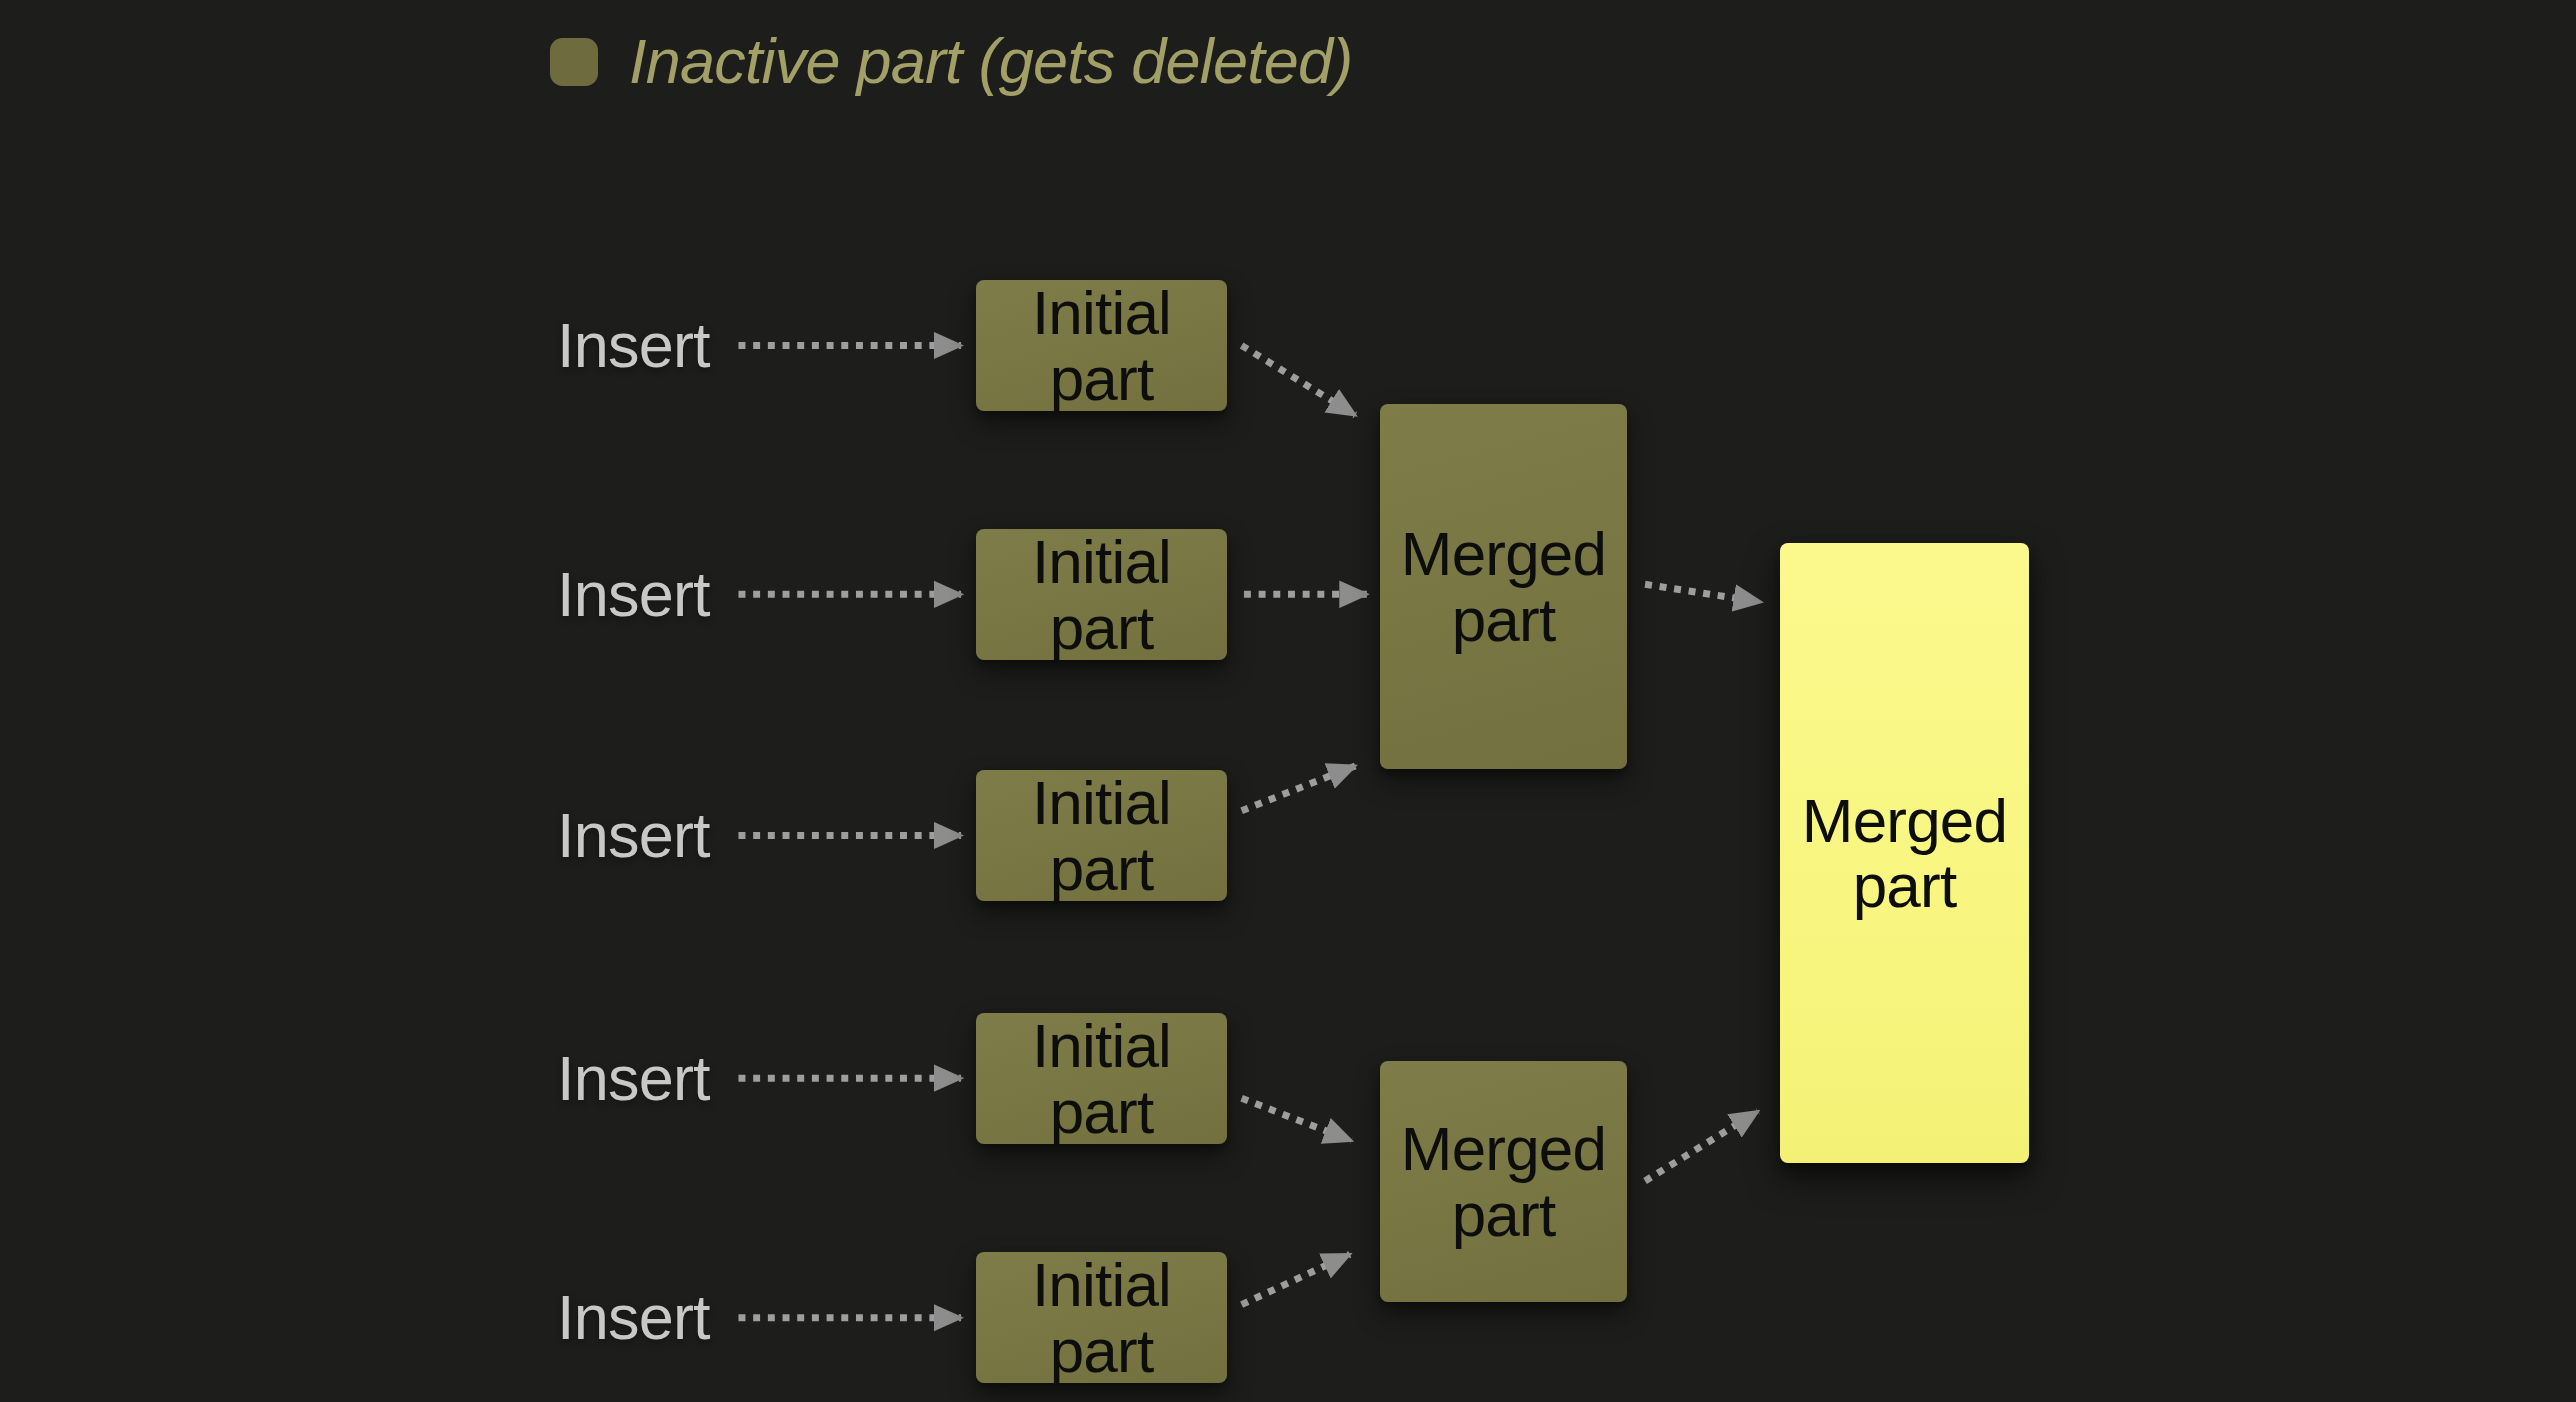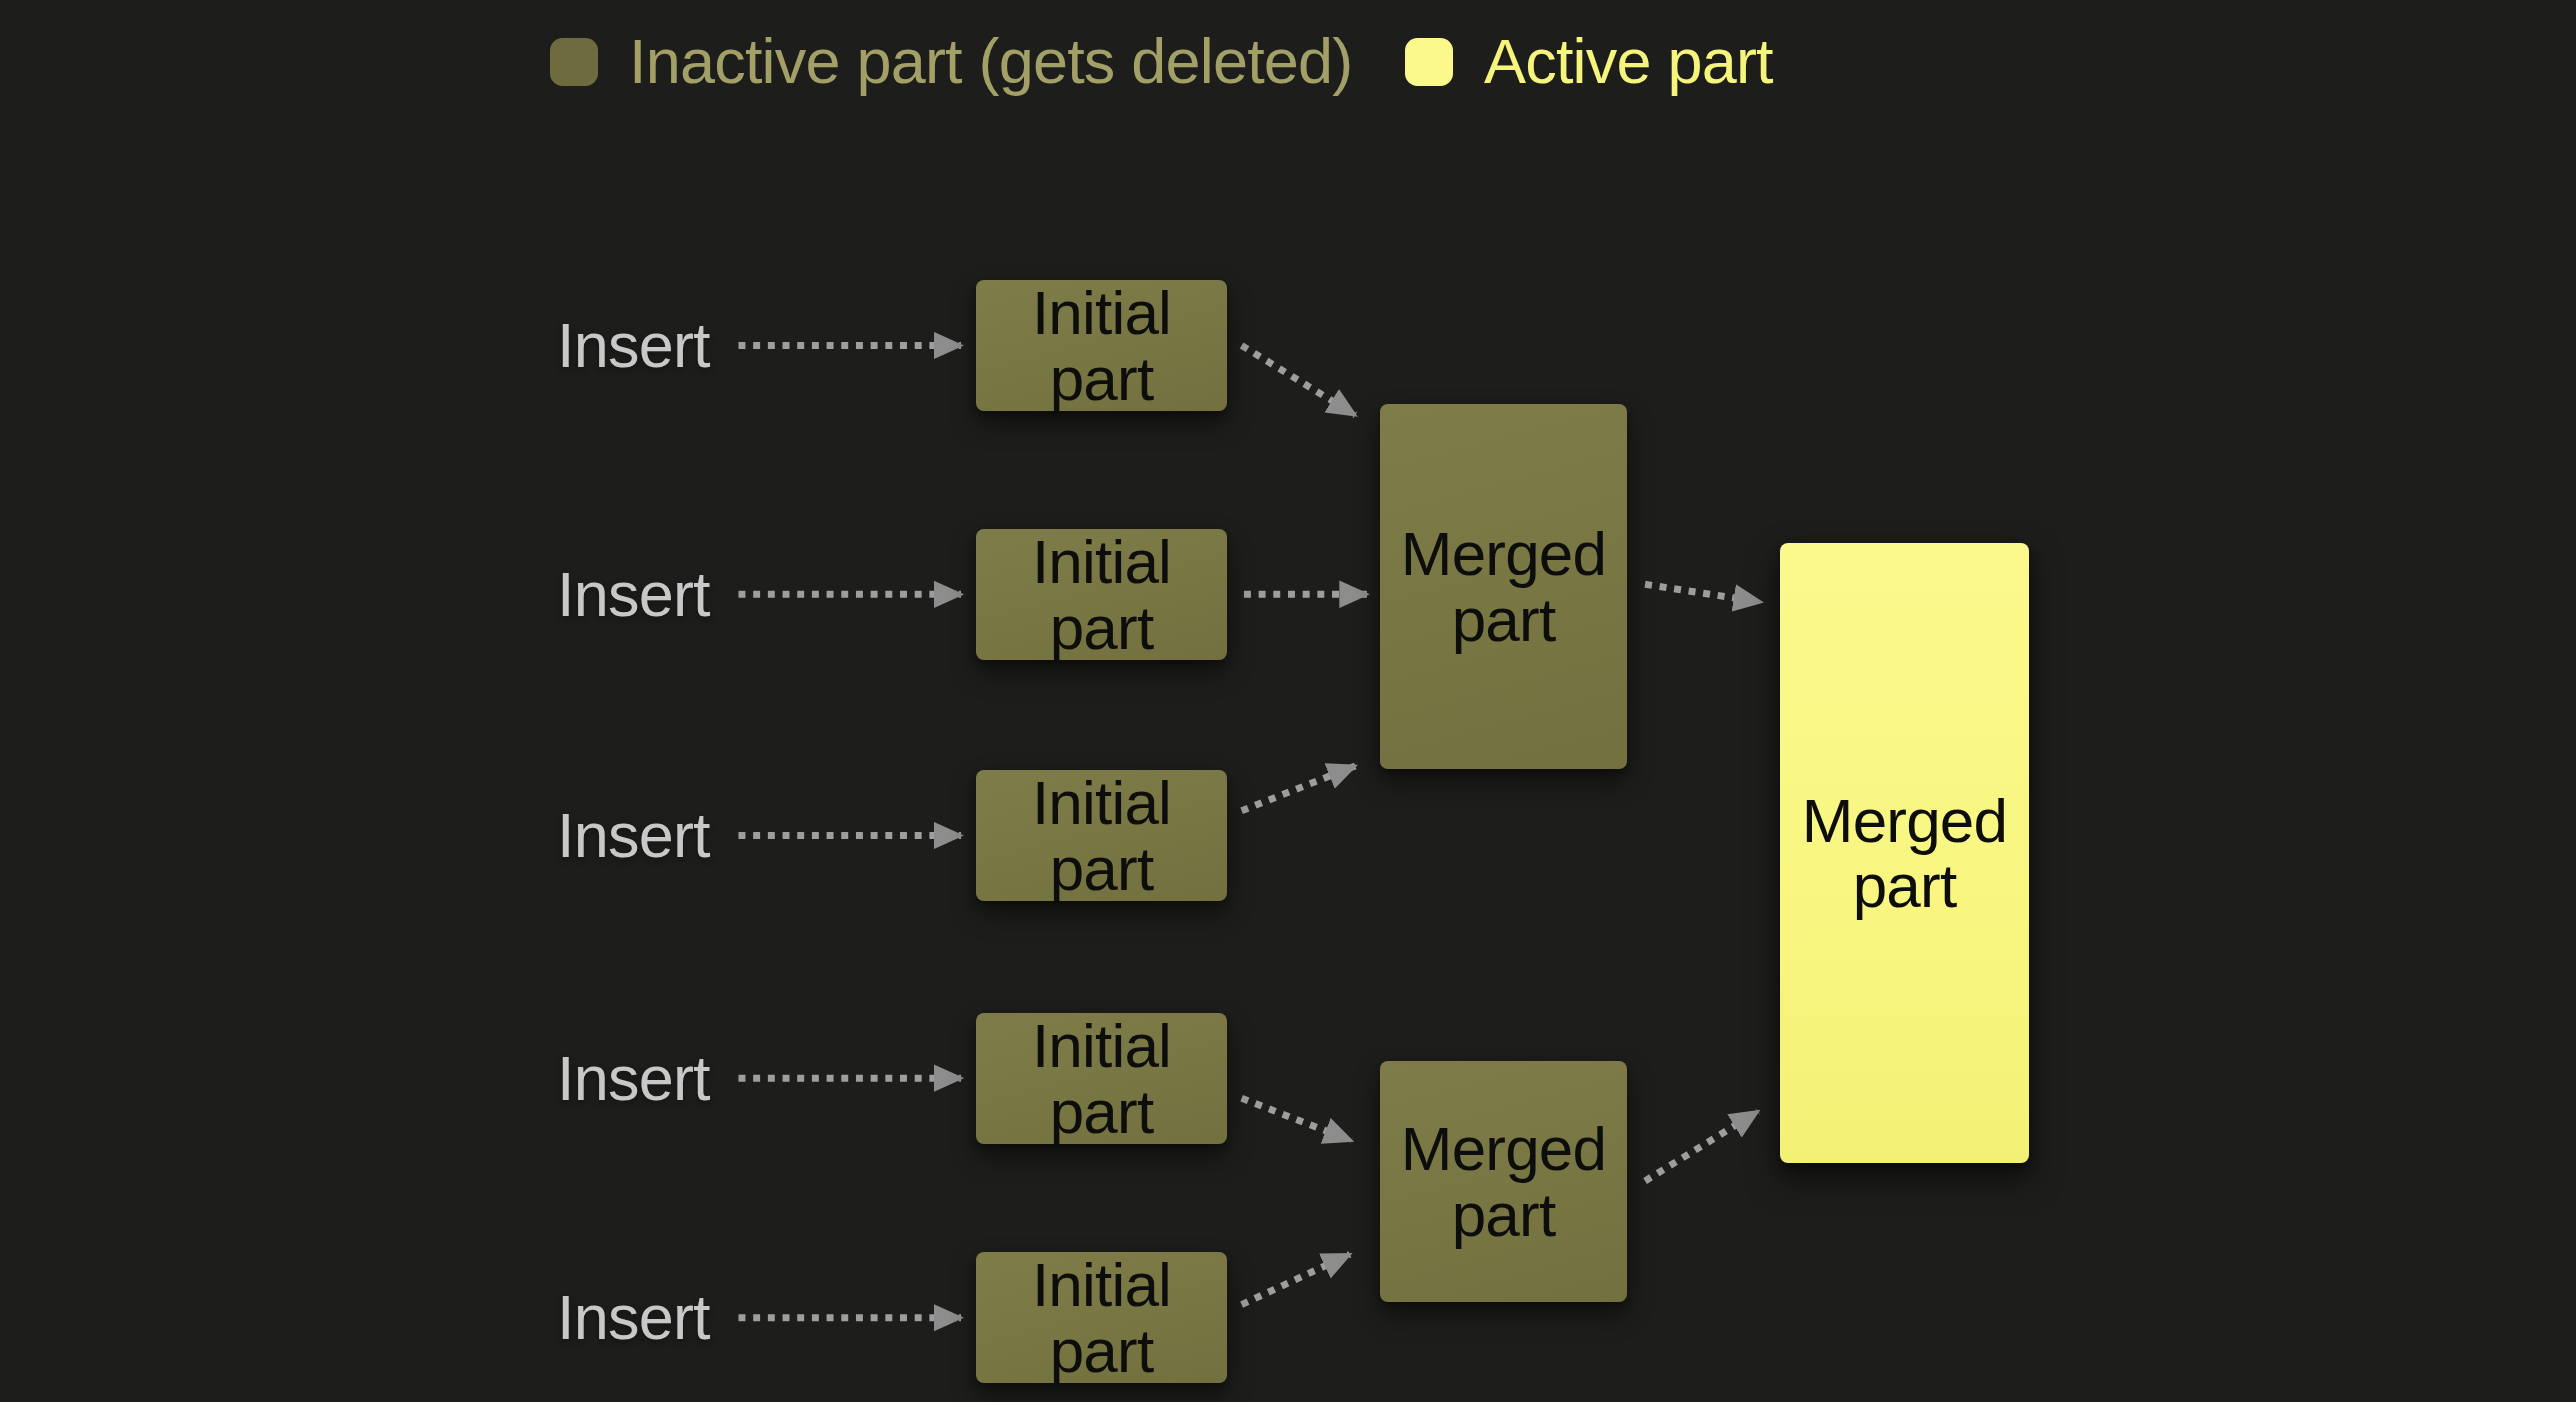--- a/index.html
+++ b/index.html
@@ -33,21 +33,21 @@
   .legend-item.inactive{left:550px;}
   .legend-item.active{left:1405px;}
   .swatch{
     width:48px;height:48px;border-radius:12.4px;flex:0 0 auto;
   }
   .legend-item.inactive .swatch{background:var(--inactive-swatch);}
   .legend-item.active .swatch{background:var(--active-fill-light);}
   .legend-label{
     font-size:63px;line-height:1;letter-spacing:-0.8px;white-space:nowrap;
   }
-  .legend-item.inactive .legend-label{color:var(--inactive-text);}
+  .legend-item.inactive .legend-label{color:var(--inactive-text);font-style:italic;}
   .legend-item.active .legend-label{color:var(--active-text);}
 
   
   .insert-label{
     position:absolute;left:557px;height:63px;
     font-size:63px;line-height:63px;letter-spacing:-0.8px;
     color:var(--insert-text);white-space:nowrap;
     text-shadow:0 3.1px 7.7px rgba(0,0,0,.35);
   }
 
@@ -87,24 +87,20 @@
   svg.arrows #ah path{fill:var(--arrow-head);}
 </style>
 </head>
 <body>
 
 <div class="canvas">
 
   <div class="legend-item inactive">
     <div class="swatch"></div>
     <div class="legend-label">Inactive part (gets deleted)</div>
-  </div>
-  <div class="legend-item active">
-    <div class="swatch"></div>
-    <div class="legend-label">Active part</div>
   </div>
 
   <div class="insert-label" style="top:314px">Insert</div>
   <div class="insert-label" style="top:563px">Insert</div>
   <div class="insert-label" style="top:804px">Insert</div>
   <div class="insert-label" style="top:1047px">Insert</div>
   <div class="insert-label" style="top:1286px">Insert</div>
 
   <svg class="arrows" width="2576" height="1402" viewBox="0 0 3332 1814">
     <defs>

